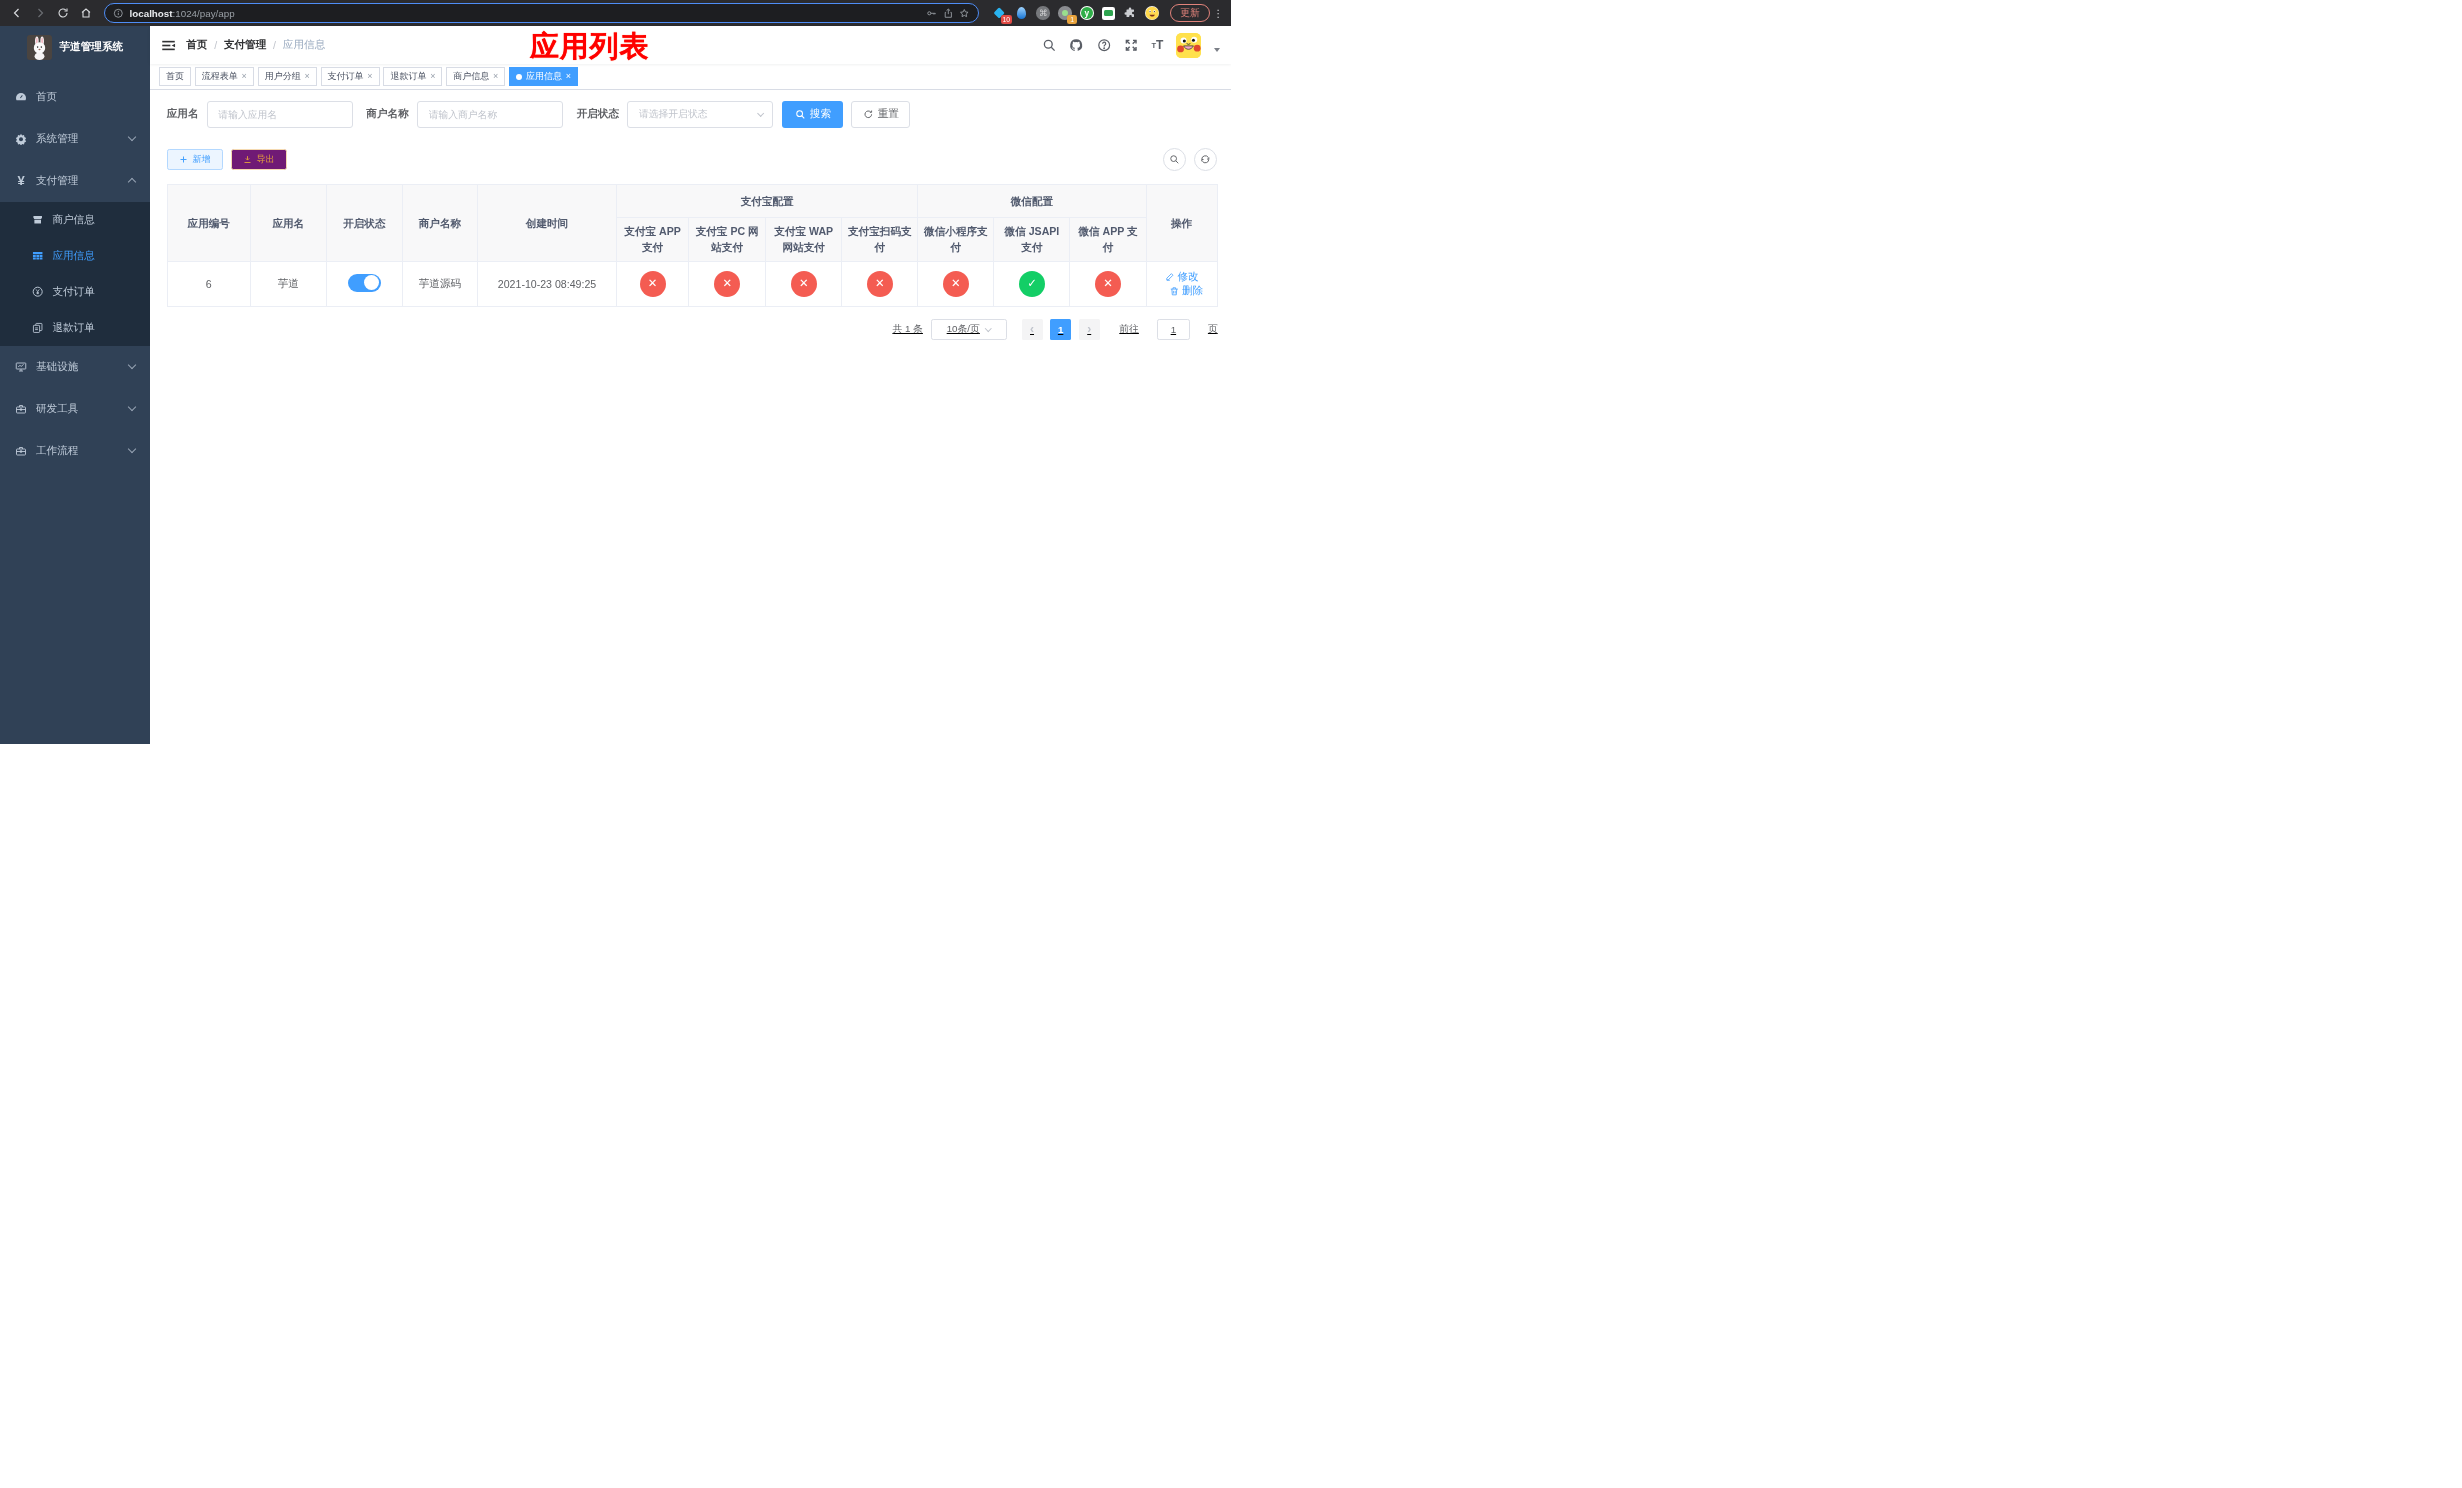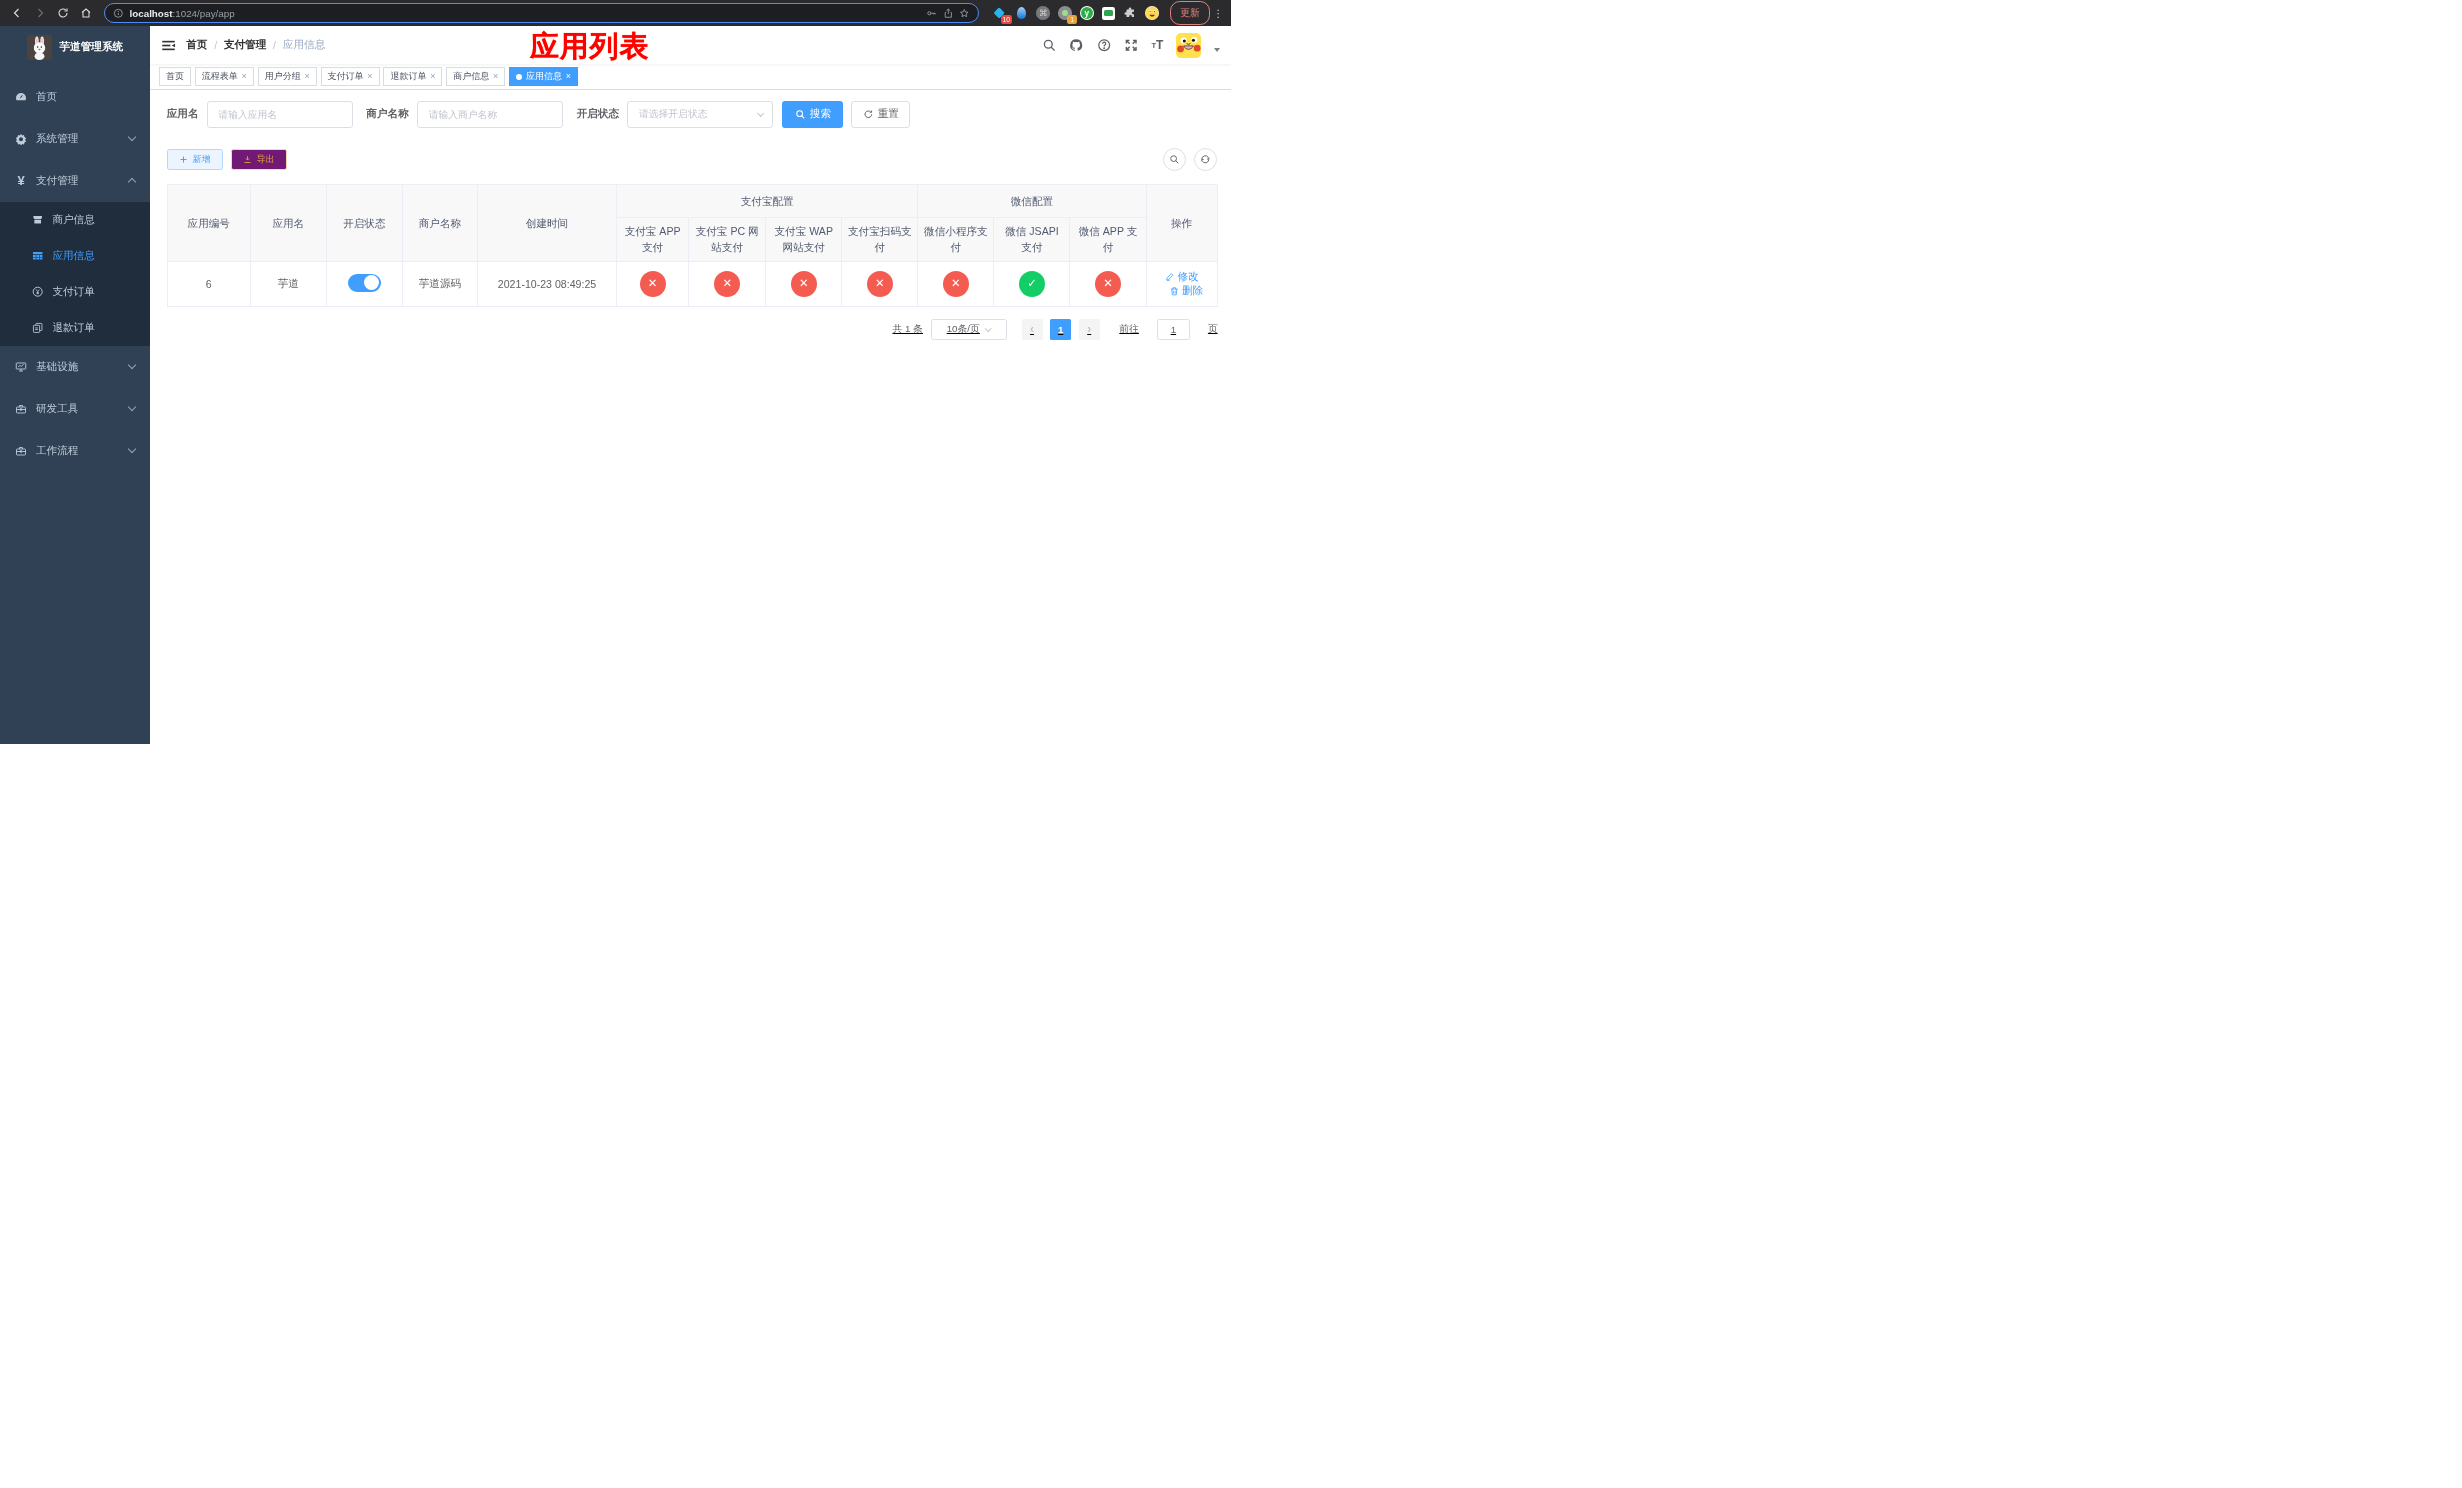--- a/index.html
+++ b/index.html
@@ -30,21 +30,21 @@
   .cmd-circ { width:13.6px; height:13.6px; background:#76787c; color:#d7d8da; font-size:8.3px; }
   .gray-circ { width:13.6px; height:13.6px; background:#8a8c90; }
   .gray-circ .dot { width:6.8px; height:6.8px; border-radius:50%; background:#9ade8d; }
   .ycirc { width:14.4px; height:14.4px; background:#fff; }
   .ycirc .inner { width:12px; height:12px; border-radius:50%; background:#2fae48; color:#fff; font-size:8.3px; font-weight:bold;
     display:flex; align-items:center; justify-content:center; }
   .chat-sq { width:13px; height:13px; border-radius:2.3px; background:#fff; display:flex; align-items:center; justify-content:center; }
   .chat-sq .bubble { width:8.3px; height:6.8px; background:#2ea44f; border-radius:1.5px; position:relative; }
   .puzzle { color:#cbcdd1; } .puzzle svg { width:12px; height:12px; }
   .emoji-face { width:14.4px; height:14.4px; border-radius:50%; background:#efefef; position:relative; overflow:hidden; }
-  .update-btn { border:1.1px solid #e2837b; color:#e2837b; border-radius:9.8px; height:24px; padding:0 9px;
+  .update-btn { border:1.1px solid #e2837b; color:#e2837b; border-radius:9.8px; height:18px; padding:0 9px;
     font-size:9.8px; display:flex; align-items:center; margin-left:3px; background:transparent;font-family:Liberation Mono, monospace; }
   .kebab { color:#cbcdd1; font-size:10.6px; letter-spacing:0; width:10.6px; text-align:center; }
 
   
   .app { display:flex; height:719px; }
   .sidebar { width:150px; background:#304156; flex:0 0 auto; color:#bfcbd9; }
   .logo-row { height:42px; display:flex; align-items:center; justify-content:center; gap:7.6px; }
   .logo-img { width:25px; height:25px; border-radius:3px; overflow:hidden; flex:0 0 auto; }
   .logo-title { color:#fff; font-size:10.6px; font-weight:bold; white-space:nowrap; }
   .menu { padding-top:7.6px; }
@@ -116,21 +116,21 @@
   .btn-export { background:#701a75; border:0.8px solid #f5dab1; color:#e6a23c; }
   .btn-mini svg { width:9px; height:9px; }
   .circle-btns { margin-left:auto; display:flex; gap:7.6px; }
   .circle-btn { width:23px; height:23px; border-radius:50%; border:0.8px solid #dcdfe6; background:#fff; color:#606266;
     display:flex; align-items:center; justify-content:center; cursor:pointer; }
   .circle-btn svg { width:10.6px; height:10.6px; }
 
   
   table { border-collapse:collapse; margin-top:13px; table-layout:fixed; width:1051px; }
   th, td { border:0.8px solid #ebeef5; text-align:center; vertical-align:middle; }
-  thead th { background:#f8f8f9; color:#515a6e; font-size:10.6px; font-weight:400; padding:0 4.5px; line-height:1.6; }
+  thead th { background:#f8f8f9; color:#515a6e; font-size:10.6px; font-weight:700; padding:0 4.5px; line-height:1.6; }
   .hrow1 th { height:33px; }
   .hrow2 th { height:44px; }
   tbody td { height:45px; color:#606266; font-size:10.6px; background:#fff; }
   .status-dot { width:26px; height:26px; border-radius:50%; display:inline-flex; align-items:center; justify-content:center;
     color:#fff; font-size:11.4px; font-weight:700; line-height:1; }
   .status-dot.off { background:#f45c52; }
   .status-dot.on { background:#13ce66; }
   .switch { width:33px; height:18px; border-radius:9px; background:#409eff; position:relative; display:inline-block; cursor:pointer; }
   .switch .knob { position:absolute; top:1.5px; right:1.5px; width:15px; height:15px; border-radius:50%; background:#fff; }
   .op-link { color:#409eff; font-size:10.6px; display:inline-flex; align-items:center; gap:2.3px; cursor:pointer; }

